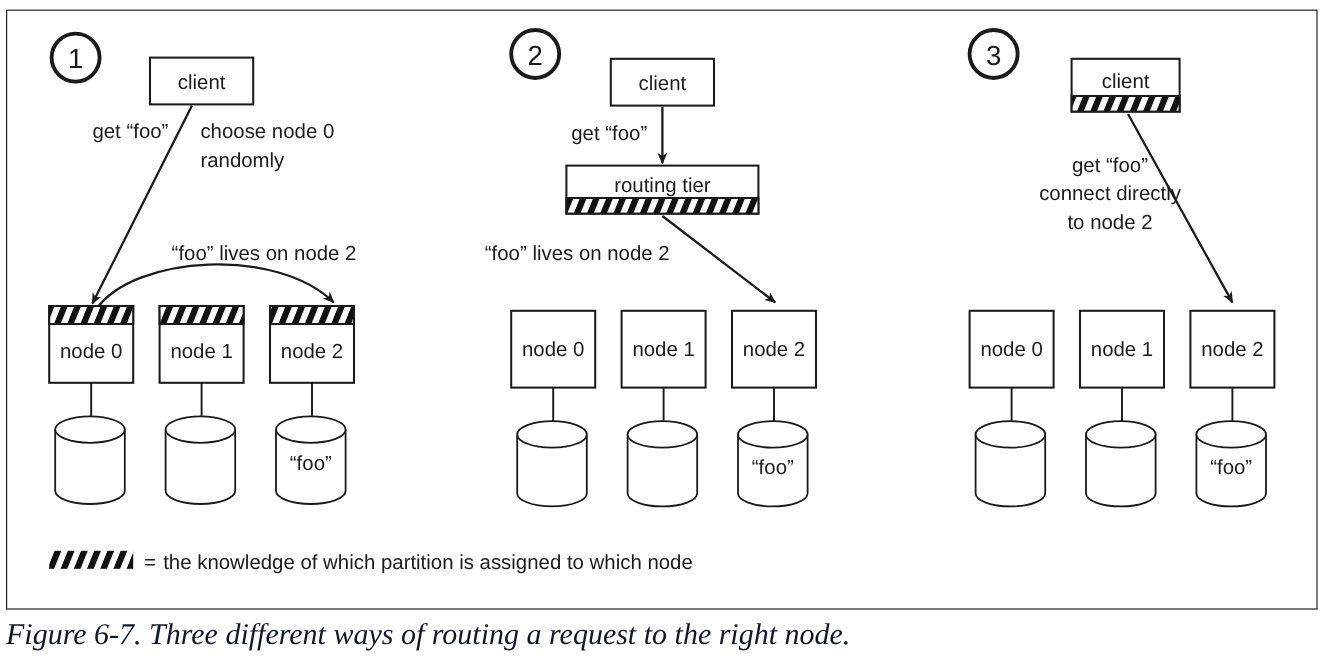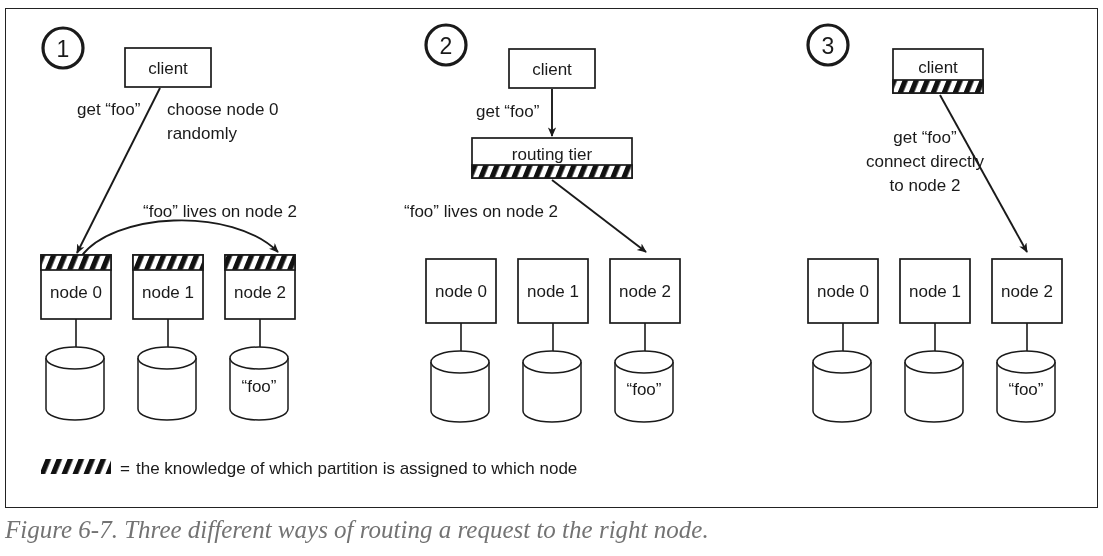--- a/index.html
+++ b/index.html
@@ -40,21 +40,21 @@
   .dg-label-17 { font-size: 17px; }
   .dg-step-num { font-size: 23px; fill: #1a1a1a; }
   .dg-caption {
     position: absolute;
     left: 5px;
     top: 516px;
     width: 1093px;
     font-family: "Liberation Serif", serif;
     font-style: italic;
     font-size: 25px;
-    color: #737373;
+    color: #0f172a;
     white-space: nowrap;
   }
 </style>
 </head>
 <body>
 
 <div id="figure-root">
 
   <div id="figure-frame"></div>
 

